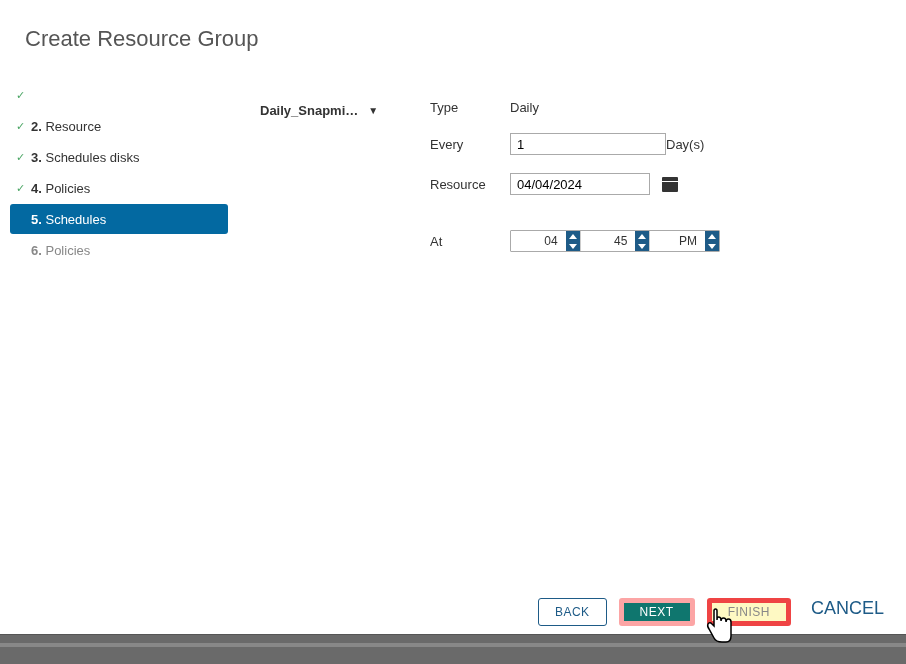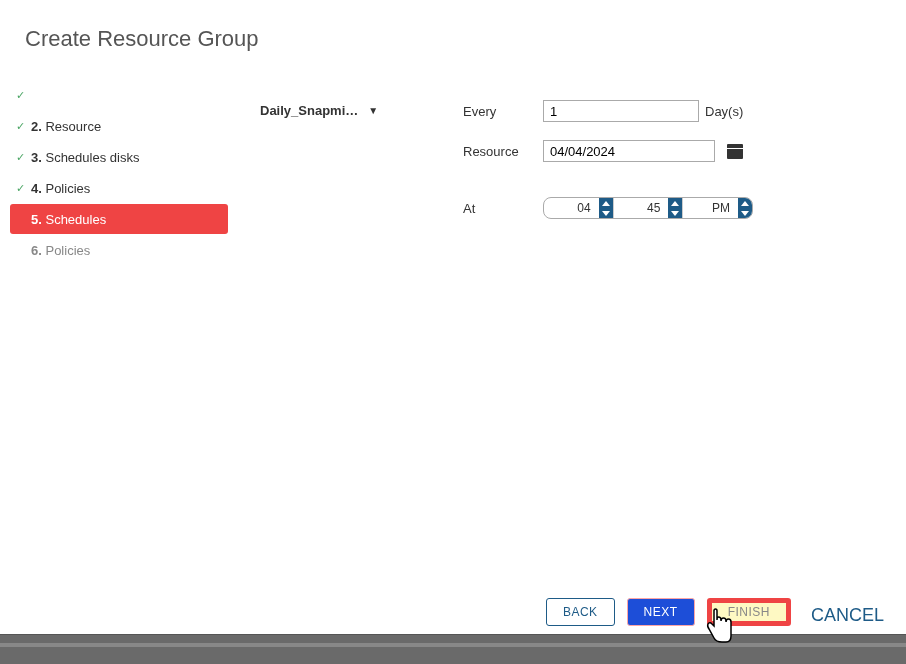--- a/index.html
+++ b/index.html
@@ -38,32 +38,31 @@
     .step .check {
       width: 12px;
       color: #4aa564;
       font-size: 11px;
       margin-right: 3px;
     }
     .step .num {
       font-weight: bold;
     }
     .step.active {
-      background: #ef4444;
+      background: #0369a1;
       color: #fff;
       width: 218px;
     }
     .step.active .check { visibility: hidden; }
     .step.pending { color: #888; }
     .step.pending .check { visibility: hidden; }
     .main {
       flex: 1;
       display: flex;
       padding-top: 20px;
-      gap: 33px;
     }
     .policy-dropdown {
       display: flex;
       align-items: center;
       font-weight: bold;
       font-size: 13px;
       height: 20px;
       cursor: pointer;
       width: 140px;
     }
@@ -88,29 +87,28 @@
       font-size: 13px;
     }
     .text-input {
       border: 1px solid #aaa;
       height: 22px;
       padding: 2px 6px;
       font-size: 13px;
       width: 156px;
     }
     .days-label {
-      margin-left: 6px;
       font-size: 13px;
     }
     .date-input {
       border: 1px solid #aaa;
       height: 22px;
       padding: 2px 6px;
       font-size: 13px;
-      width: 172px;
+      width: 140px;
     }
     .calendar-icon {
       margin-left: 12px;
       width: 16px;
       height: 15px;
       position: relative;
       cursor: pointer;
     }
     .calendar-icon .cal-top {
       position: absolute;
@@ -122,21 +120,21 @@
     .calendar-icon .cal-body {
       position: absolute;
       top: 5px; left: 0; right: 0; bottom: 0;
       background: #333;
       border-radius: 0 0 1px 1px;
     }
     .time-row { margin-top: 35px; }
     .spinner {
       display: flex;
       border: 1px solid #aaa;
-      border-radius: 8px;
+      border-radius: 1px;
       overflow: hidden;
       height: 22px;
       width: 210px;
     }
     .spinner-seg {
       display: flex;
       align-items: stretch;
       flex: 1;
     }
     .spinner-seg:not(:last-child) {
@@ -162,42 +160,42 @@
       align-items: center;
       justify-content: center;
       cursor: pointer;
     }
     .spinner-btn svg { display: block; }
     .footer {
       position: absolute;
       bottom: 38px;
       right: 14px;
       display: flex;
-      align-items: flex-end;
+      align-items: flex-start;
       gap: 12px;
     }
     .btn {
       height: 28px;
       padding: 0 16px;
       font-size: 12px;
       letter-spacing: 0.5px;
       border-radius: 3px;
       cursor: pointer;
       display: flex;
       align-items: center;
       justify-content: center;
     }
     .btn-secondary {
       background: #fff;
       border: 1px solid #1e5b87;
       color: #1e5b87;
     }
     .btn-primary {
-      background: #1d4ed8;
-      border: 1px solid #fca5a5;
+      background: #0f766e;
+      border: 5px solid #fca5a5;
       color: #fff;
     }
     .btn-disabled {
       background: #fef9c3;
       border: 5px solid #ef4444;
       color: #888;
     }
     .btn-link {
       color: #1e5b87;
       cursor: pointer;
@@ -260,20 +258,24 @@
     </div>
   </div>
 
   <div class="main">
     <div class="policy-dropdown">
       <span>Daily_Snapmi…</span>
       <span class="caret">▼</span>
     </div>
 
     <div class="form">
+      <div class="form-row">
+        <div class="label">Type</div>
+        <div class="value">Daily</div>
+      </div>
       <div class="form-row">
         <div class="label">Every</div>
         <input type="text" class="text-input" value="1" style="">
         <span class="days-label">Day(s)</span>
       </div>
       <div class="form-row">
         <div class="label">Resource</div>
         <input type="text" class="date-input" value="04/04/2024" style="">
         <span class="calendar-icon">
           <span class="cal-top"></span>

